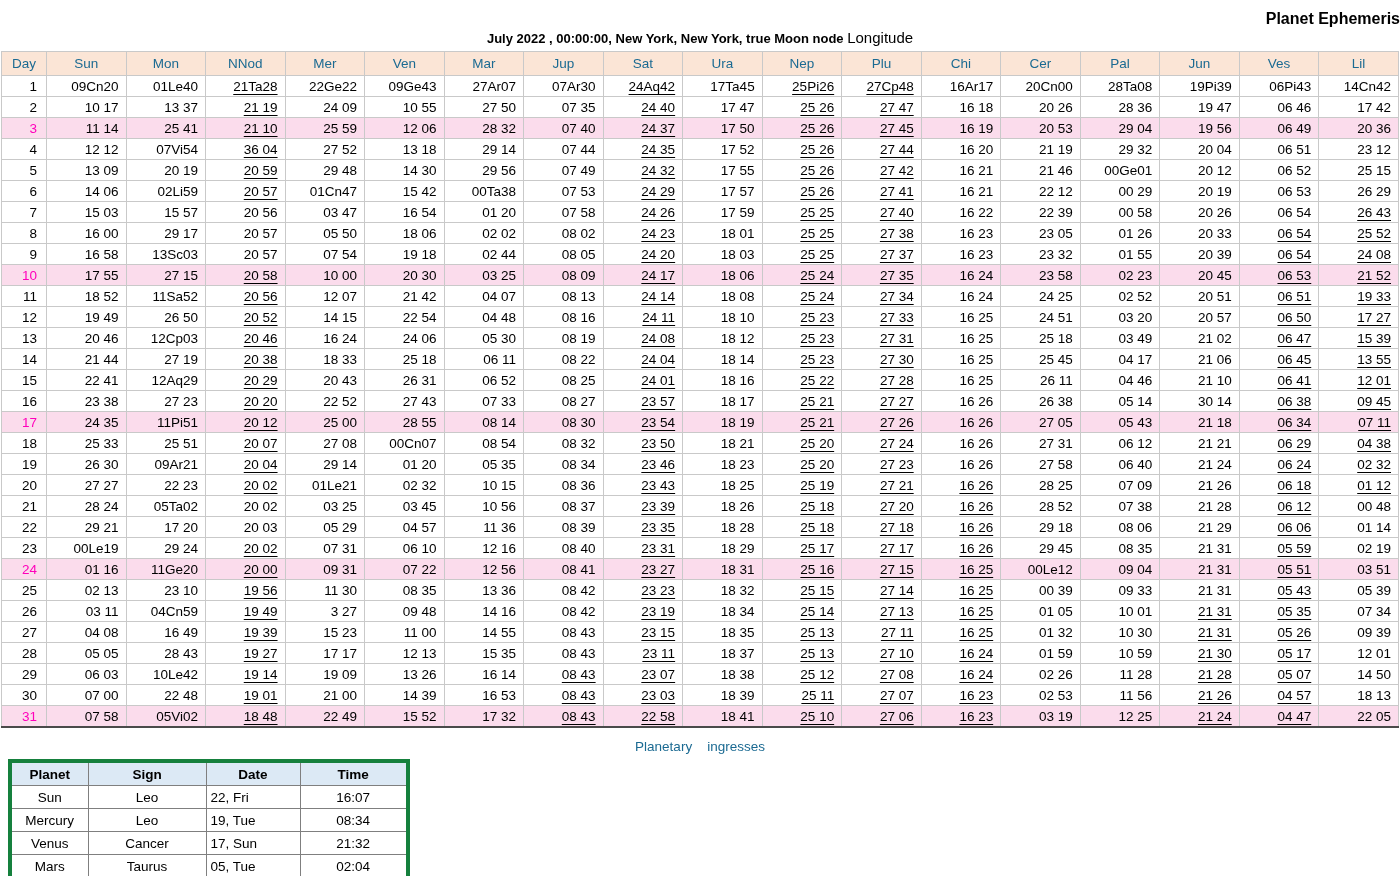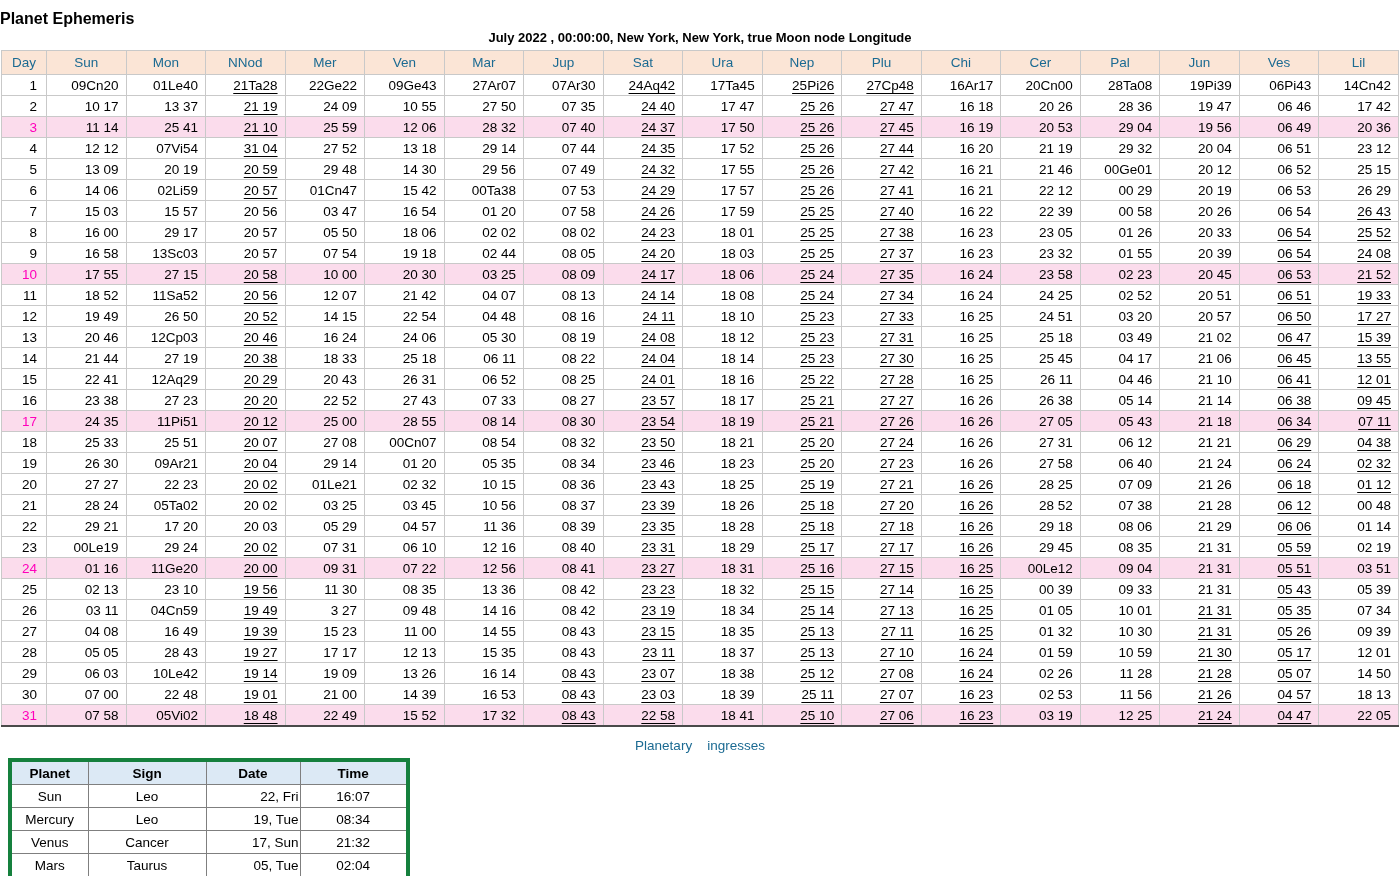--- a/index.html
+++ b/index.html
@@ -1,26 +1,26 @@
 <!DOCTYPE html>
 <html style="--header-bg: #FBE5D6; --header-text: #1B6A92; --sunday-bg: #FBDCEC; --sunday-day: #FF00BB; --ingress-header-bg: #DCE9F5;"><head>
 <meta charset="utf-8">
 <style>
   html,body{margin:0;padding:0;background:#fff;}
   .page{
     width:1400px;height:876px;background:#ffffff;overflow:hidden;
     font-family:"Liberation Sans",sans-serif;color:#000;
   }
   .title{
-    text-align:left;font-size:16px;font-weight:bold;padding-top:10px;line-height:18px;
+    text-align:right;font-size:16px;font-weight:bold;padding-top:10px;line-height:18px;
   }
   .subtitle{
     text-align:center;font-size:13px;font-weight:bold;line-height:17px;margin-top:1px;
   }
-  .subtitle .suffix{font-weight:bold;font-size:13px;}
+  .subtitle .suffix{font-weight:normal;font-size:15px;}
   
   table.eph{
     width:1398px;margin:4px auto 0 1px;border-collapse:collapse;table-layout:fixed;
     font-size:13.5px;
   }
   table.eph col.daycol{width:45px;}
   table.eph th{
     background:var(--header-bg,#FBE5D6);color:var(--header-text,#1B6A92);
     font-weight:normal;height:21px;border:1px solid #C9C9C9;text-align:center;
     overflow:hidden;white-space:nowrap;
@@ -46,21 +46,21 @@
   }
   table.ing col.c0{width:78px;}  table.ing col.c1{width:118px;}
   table.ing col.c2{width:94px;}  table.ing col.c3{width:108px;}
   table.ing th{
     background:var(--ingress-header-bg,#DCE9F5);font-weight:bold;height:20px;
     border:1px solid #7F7F7F;text-align:center;
   }
   table.ing td{
     height:20px;border:1px solid #7F7F7F;text-align:center;overflow:hidden;white-space:nowrap;
   }
-  table.ing td.date{text-align:right;padding-left:18px;}
+  table.ing td.date{text-align:left;padding-left:4px;}
 </style>
 </head>
 <body>
 
 <div class="page">
 
   <div class="title">Planet Ephemeris</div>
 
   <div class="subtitle"><span>July  2022 , 00:00:00, New York, New York, true Moon node </span><span class="suffix">Longitude</span></div>
 
@@ -165,21 +165,21 @@
           <td>20 53</td>
           <td>29 04</td>
           <td>19 56</td>
           <td>06 49</td>
           <td>20 36</td>
         </tr>
         <tr>
           <td class="day">4</td>
           <td>12 12</td>
           <td>07Vi54</td>
-          <td class="retro">31 04</td>
+          <td class="retro">36 04</td>
           <td>27 52</td>
           <td>13 18</td>
           <td>29 14</td>
           <td>07 44</td>
           <td class="retro">24 35</td>
           <td>17 52</td>
           <td class="retro">25 26</td>
           <td class="retro">27 44</td>
           <td>16 20</td>
           <td>21 19</td>
@@ -417,21 +417,21 @@
           <td>27 43</td>
           <td>07 33</td>
           <td>08 27</td>
           <td class="retro">23 57</td>
           <td>18 17</td>
           <td class="retro">25 21</td>
           <td class="retro">27 27</td>
           <td>16 26</td>
           <td>26 38</td>
           <td>05 14</td>
-          <td>21 14</td>
+          <td>30 14</td>
           <td class="retro">06 38</td>
           <td class="retro">09 45</td>
         </tr>
         <tr class="sunday">
           <td class="day">17</td>
           <td>24 35</td>
           <td>11Pi51</td>
           <td class="retro">20 12</td>
           <td>25 00</td>
           <td>28 55</td>

